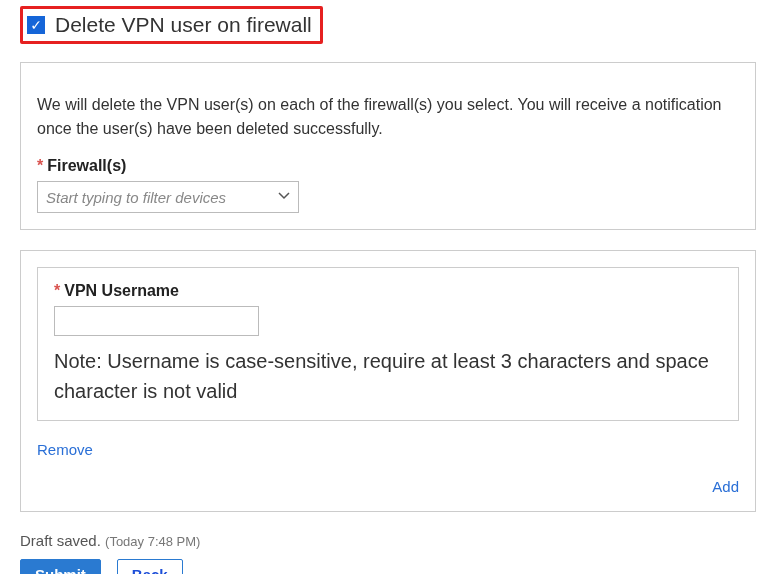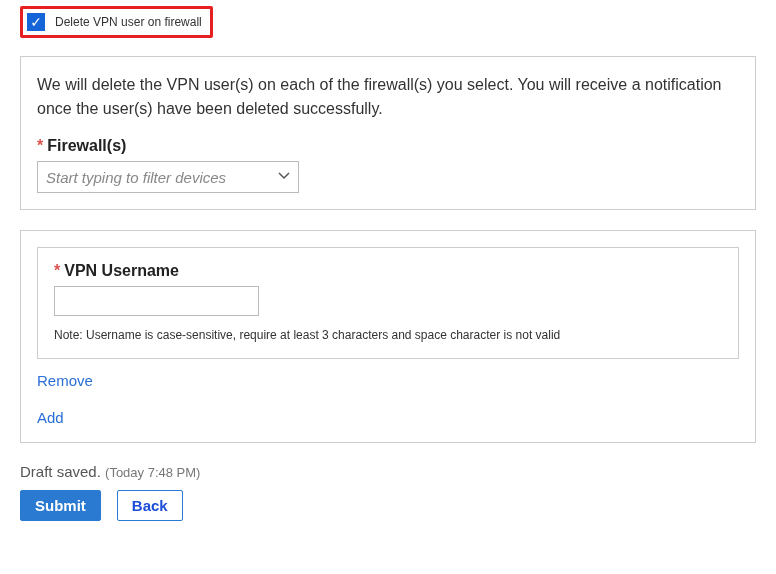--- a/index.html
+++ b/index.html
@@ -33,33 +33,33 @@
     align-items: center;
     justify-content: center;
     flex-shrink: 0;
   }
   .checkbox-check {
     color: #fff;
     font-size: 14px;
     line-height: 1;
   }
   .checkbox-label {
-    font-size: 12px;
+    font-size: 21px;
     color: #333;
   }
   .panel {
     border: 1px solid #ccc;
     padding: 16px 16px 16px 16px;
     margin-bottom: 20px;
   }
   .panel-text {
     font-size: 16px;
     color: #333;
     line-height: 1.5;
-    margin: 0 0 16px 0;
+    margin: 14px 0 16px 0;
   }
   .field-label {
     font-weight: 600;
     font-size: 16px;
     color: #222;
     margin-bottom: 6px;
   }
   .req-star {
     color: #d9534f;
     margin-right: 4px;
@@ -92,34 +92,34 @@
     display: block;
     width: 205px;
     height: 30px;
     border: 1px solid #bbb;
     padding: 4px 6px;
     font-size: 15px;
     margin-top: 6px;
     margin-bottom: 10px;
   }
   .note {
-    font-size: 12px;
+    font-size: 20px;
     color: #333;
     line-height: 1.5;
   }
   .link {
     color: #2a6fd6;
     cursor: pointer;
     font-size: 15px;
   }
   .remove-link {
-    margin-top: 13px;
+    margin-top: 20px;
   }
   .add-row {
-    text-align: left;
+    text-align: right;
     margin-top: 20px;
   }
   .status-row {
     font-size: 15px;
     color: #555;
   }
   .status-row .ts {
     font-size: 13px;
     color: #777;
   }

